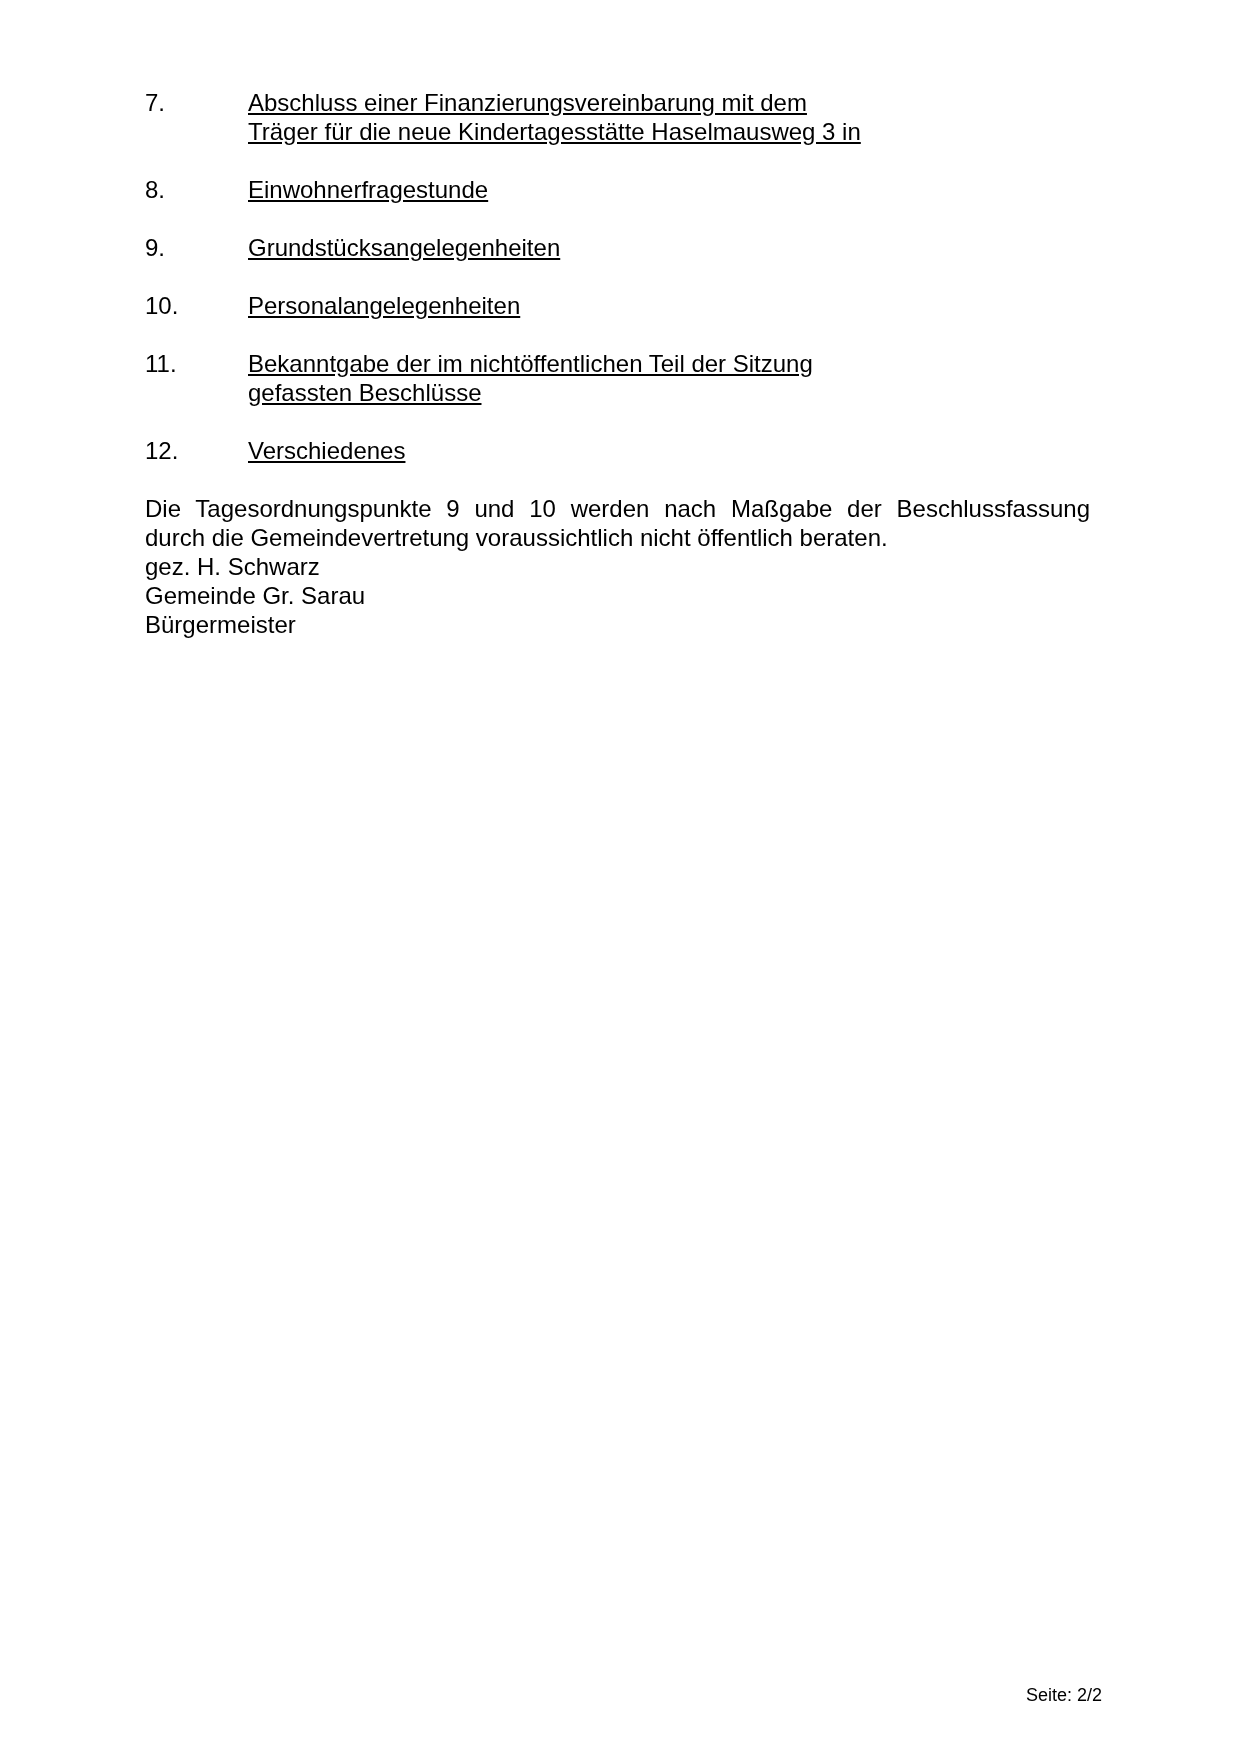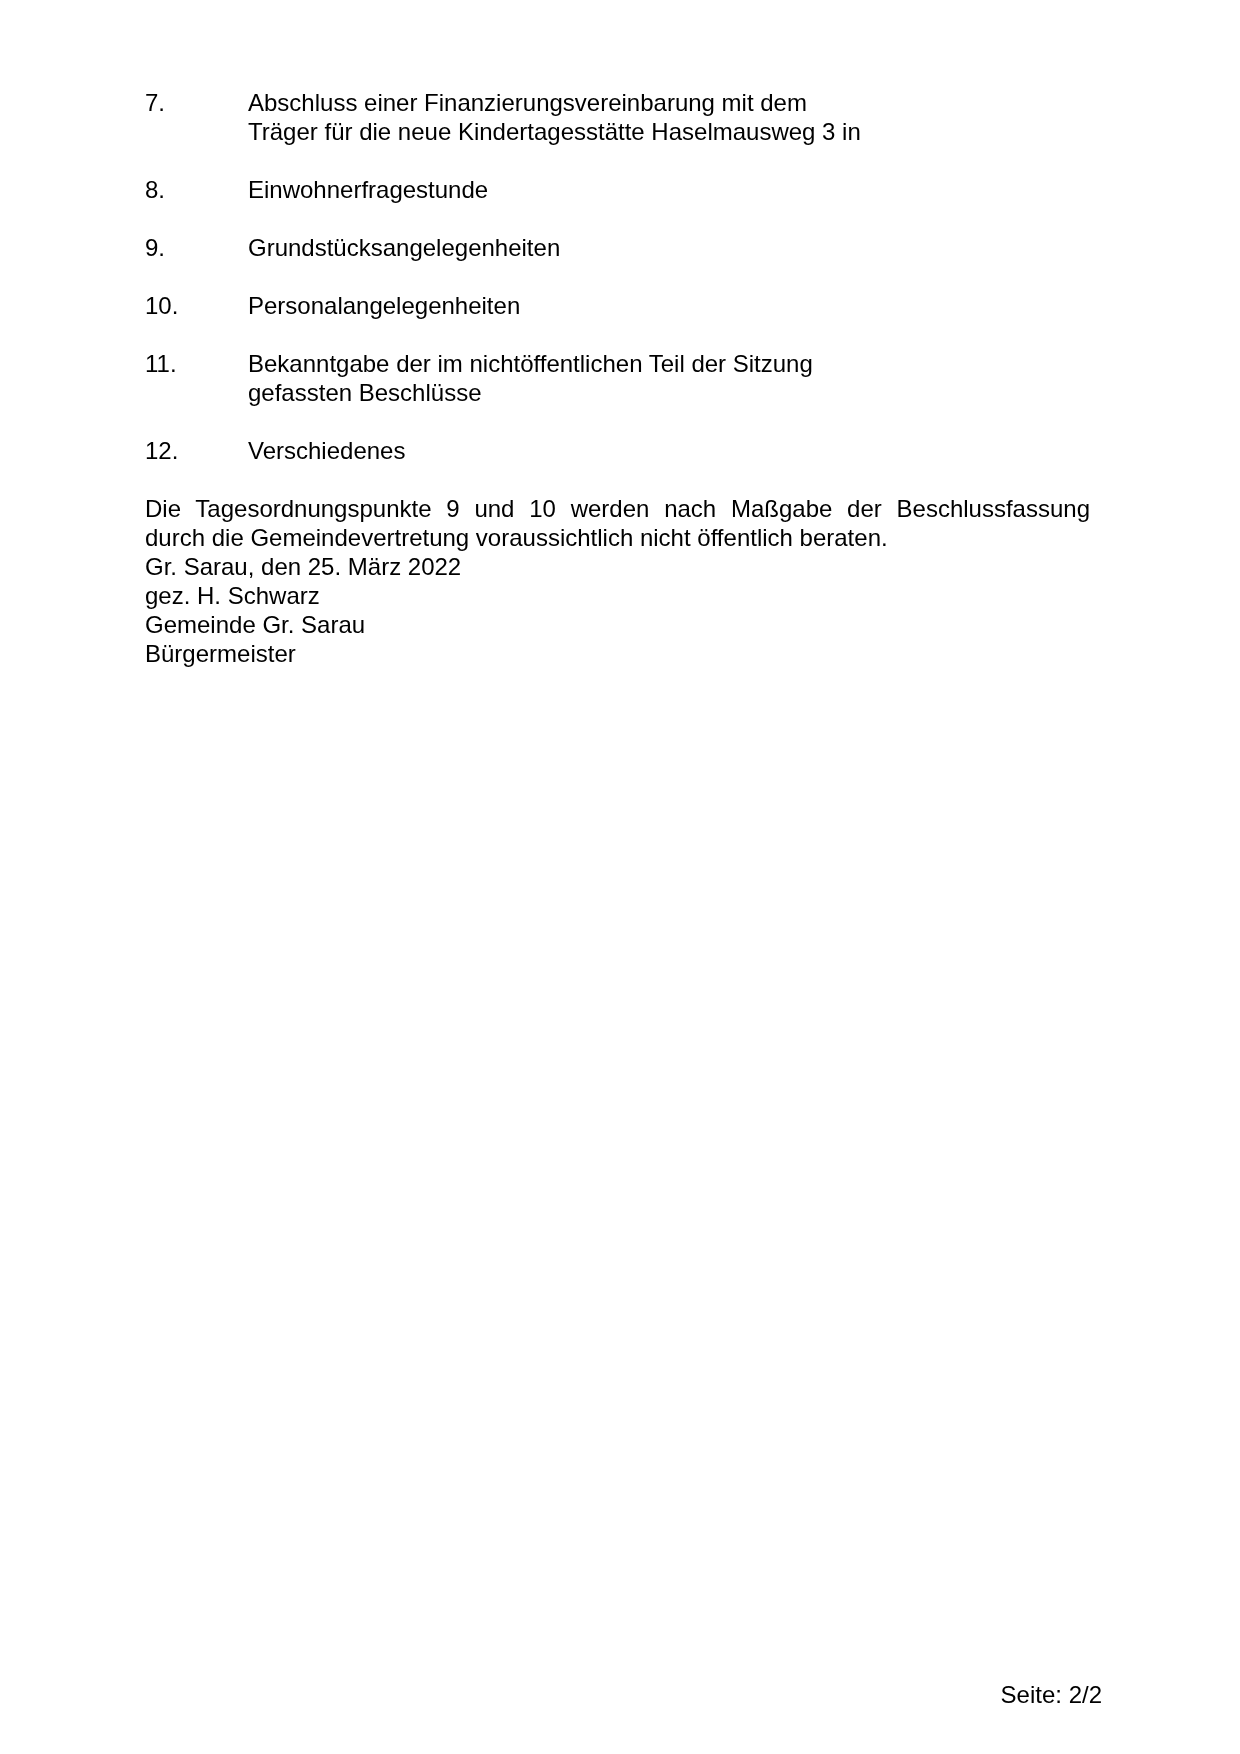--- a/index.html
+++ b/index.html
@@ -27,35 +27,36 @@
   .agenda-item {
     display: flex;
     margin-bottom: 29px; 
   }
   .agenda-item .num {
     width: 103px;
     flex-shrink: 0;
   }
   .agenda-item .body {
     flex: 1;
+    text-decoration: underline;
   }
   .note {
   }
   .note .justified {
     text-align: justify;
     text-align-last: justify; 
   }
   .signature div {
     white-space: nowrap;
   }
   .footer {
     position: absolute;
     top: 1684px;
     right: 138px;
-    font-size: 24px;
+    font-size: 18px;
     line-height: 22px;
     color: #000000;
   }
 </style>
 </head>
 <body>
 
 <div class="page">
   <div class="content">
 
@@ -102,21 +103,20 @@
         <div>Verschiedenes</div>
       </div>
     </div>
 
     <div class="note">
       <div class="justified">Die Tagesordnungspunkte 9 und 10 werden nach Maßgabe der Beschlussfassung</div>
       <div>durch die Gemeindevertretung voraussichtlich nicht öffentlich beraten.</div>
     </div>
 
     <div class="signature">
-      <div>Gr. Sarau, den 25. März 2022</div>
       <div>gez. H. Schwarz</div>
       <div>Gemeinde Gr. Sarau</div>
       <div>Bürgermeister</div>
     </div>
 
   </div>
 
   <div class="footer">Seite: 2/2</div>
 </div>
 

